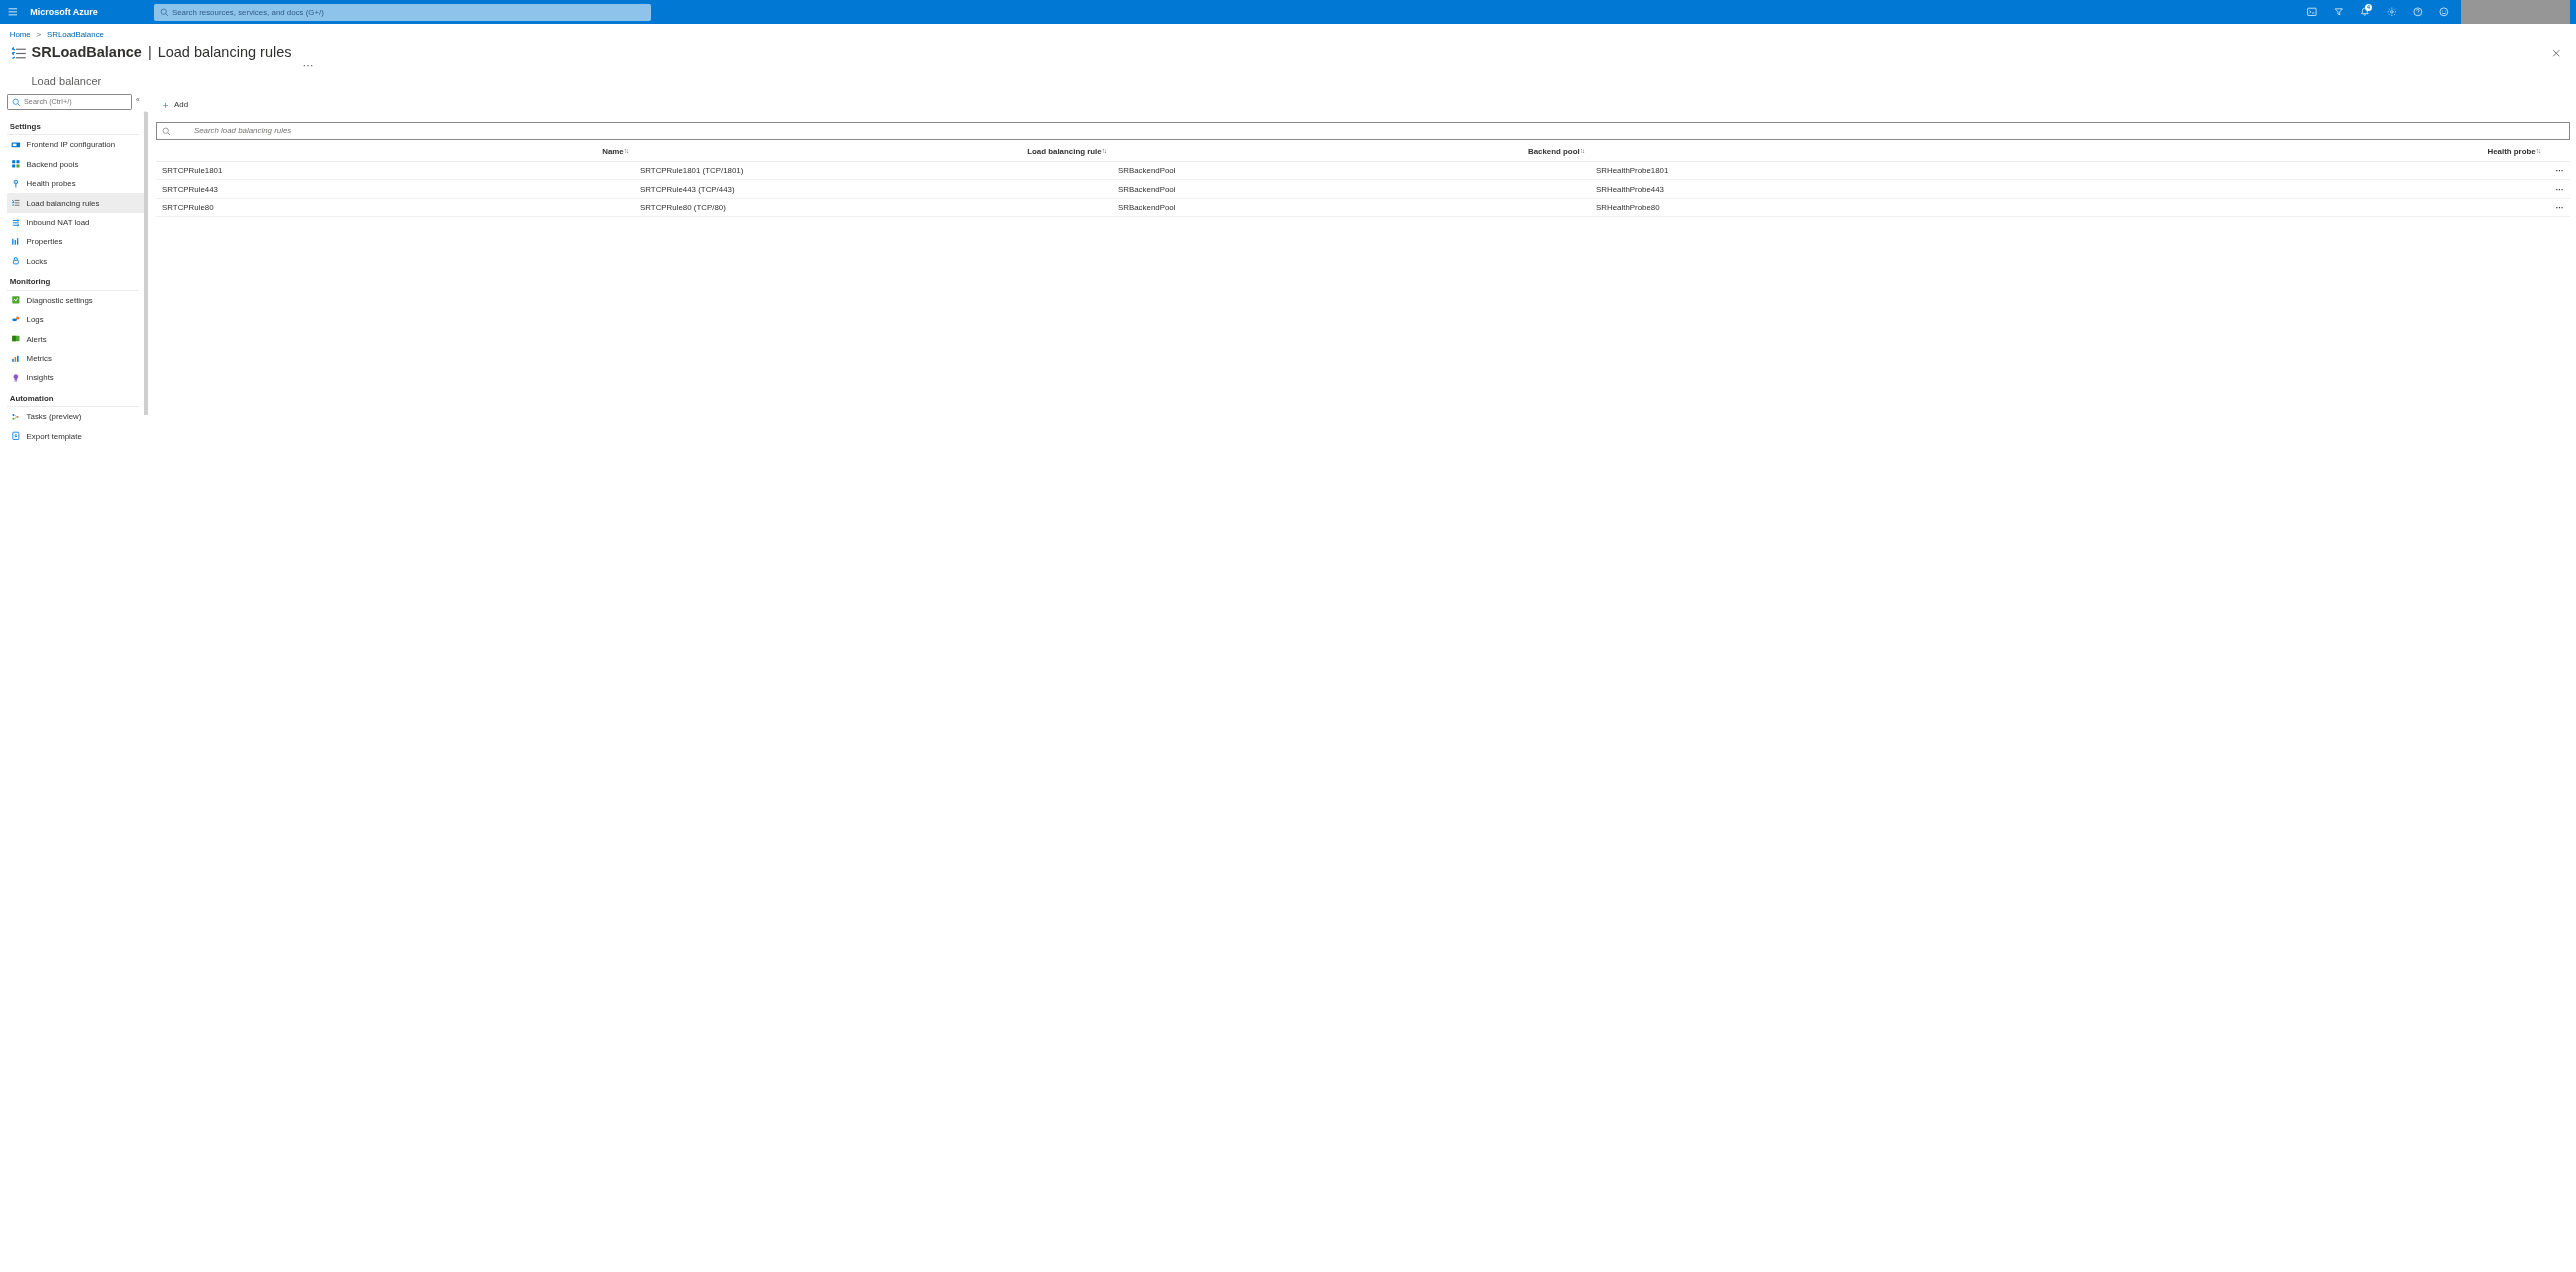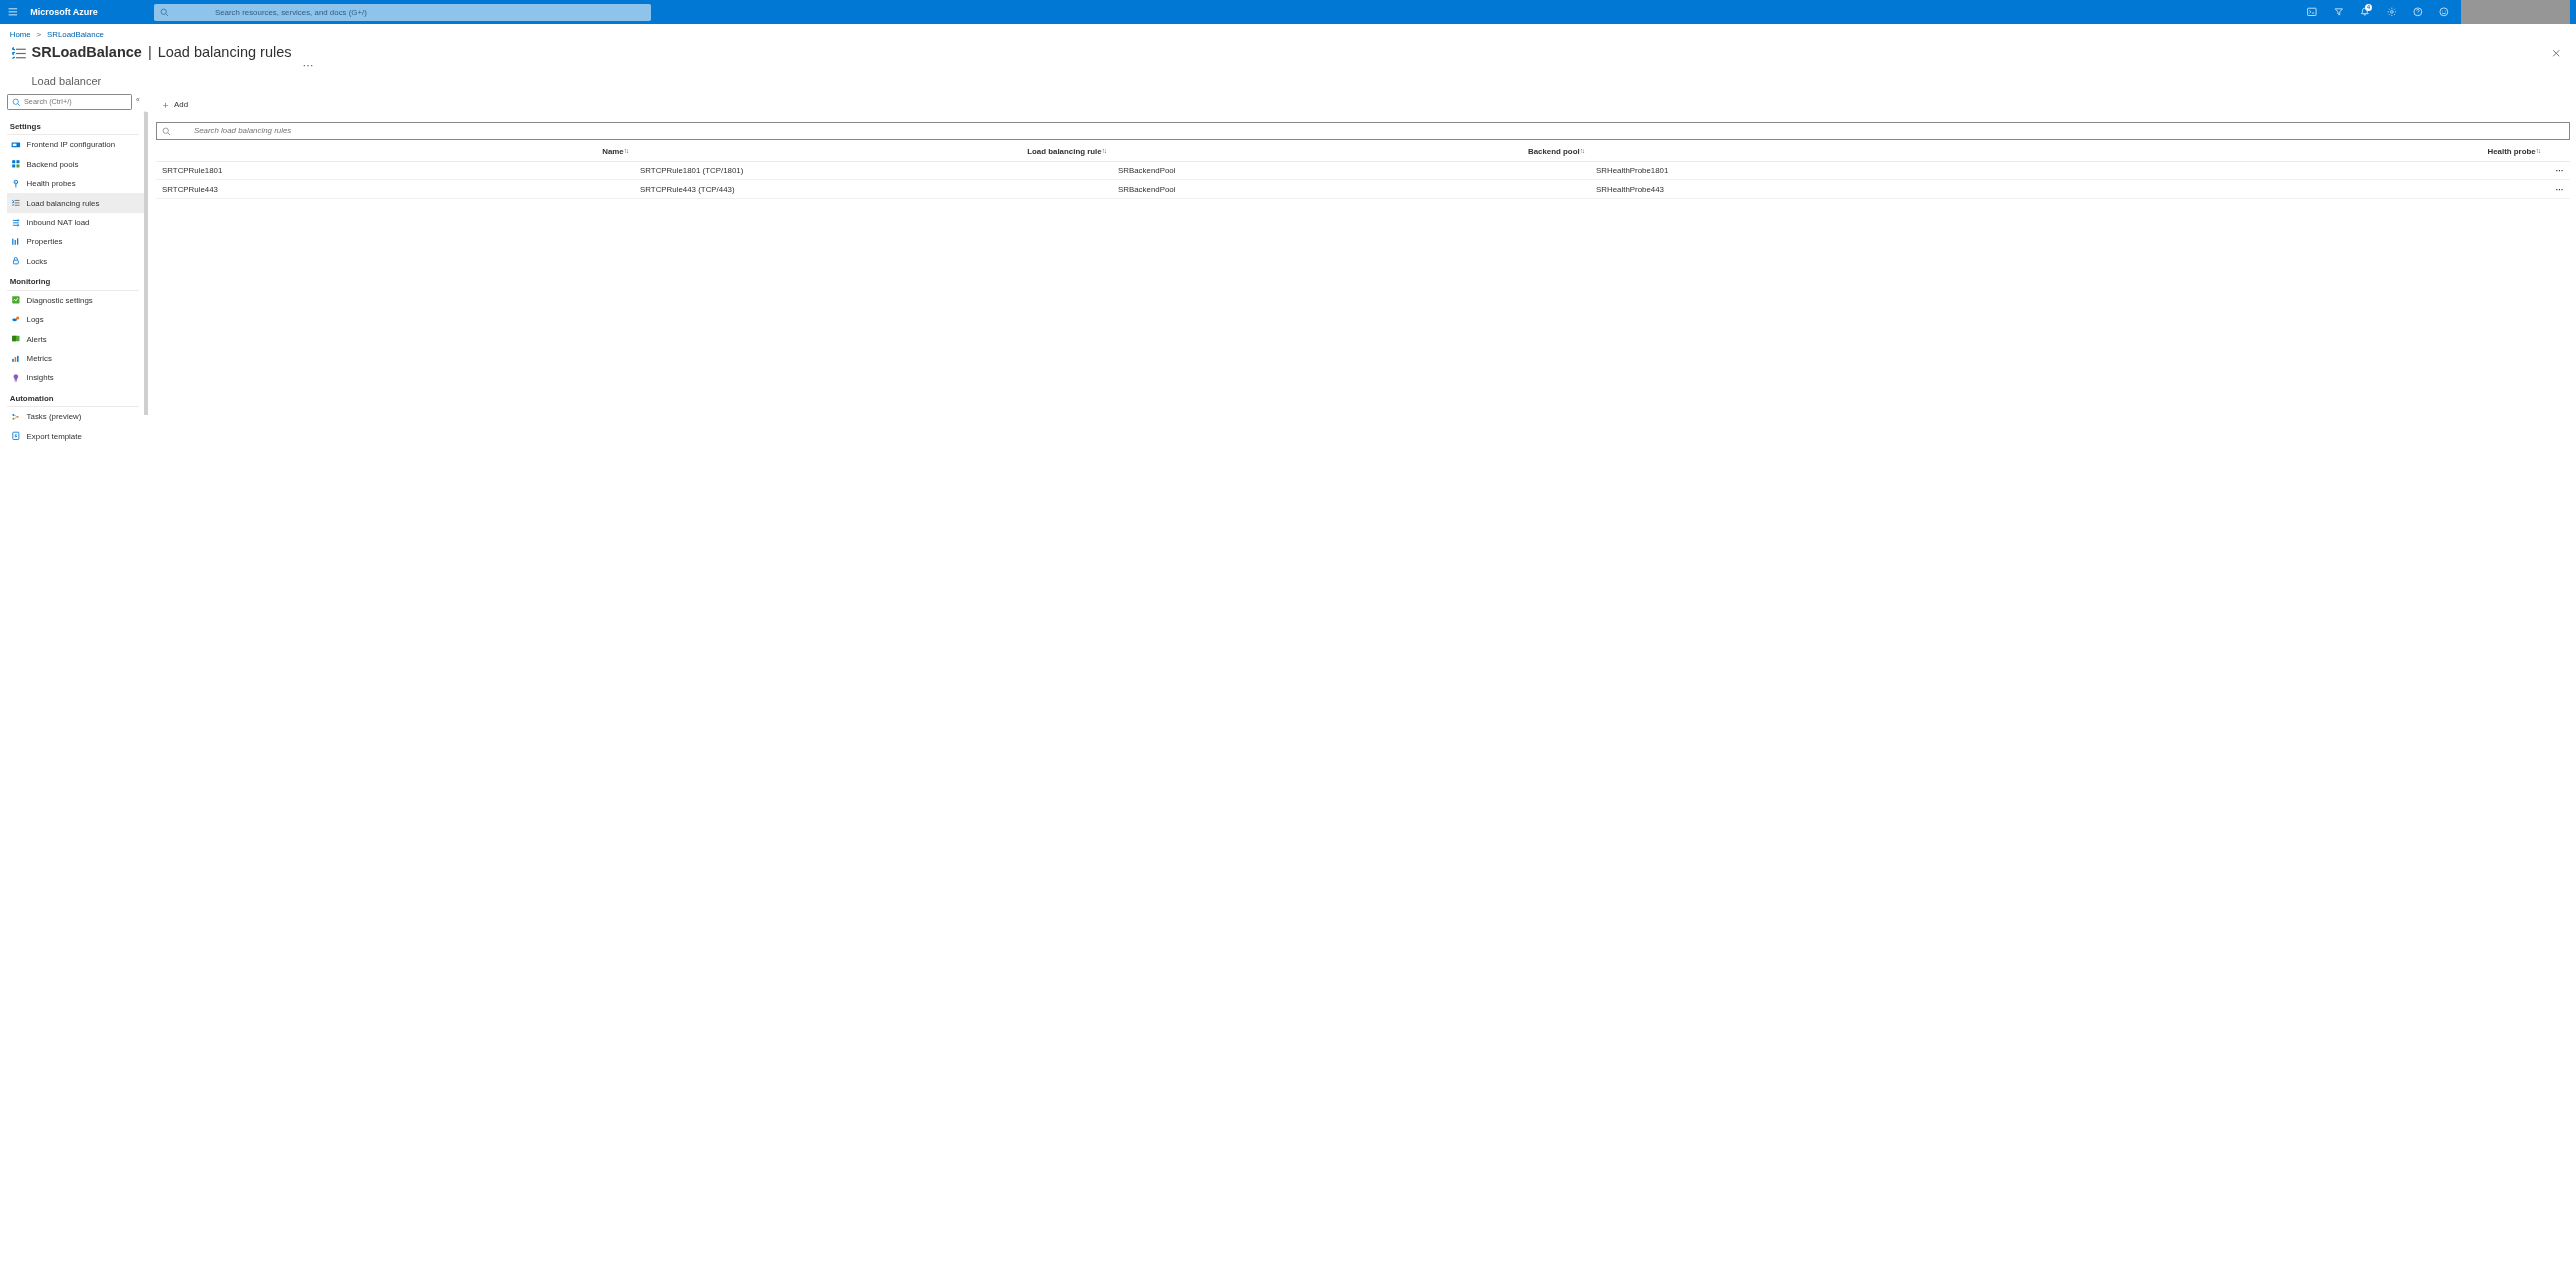--- a/index.html
+++ b/index.html
@@ -18,21 +18,20 @@
   .topbar .brand { font-weight:600; font-size:9px; margin-right: 56px; white-space:nowrap; }
   .topbar .search-wrap {
     flex: 0 0 497px;
     height: 17px;
     background: #8ec3eb;
     border-radius: 1.8px;
     display:flex;
     align-items:center;
     padding: 0 6px;
     color:#1b3a57;
-    gap:43px;
   }
   .topbar .search-wrap input {
     background: transparent; border:none; outline:none; font-size:7.9px; flex:1; color:#1b3a57;
   }
   .topbar .search-wrap input::placeholder { color:#315d82; }
   .topbar .spacer { flex:1; }
   .topbar .tb-icons { display:flex; align-items:center; gap:2.4px; }
   .topbar .tb-icon { width:24px; height:24px; display:flex; align-items:center; justify-content:center; cursor:pointer; position:relative; }
   .badge {
     position:absolute; top:3.6px; right:4.8px; background:#fff; color:#0078d4;
@@ -408,17 +407,24 @@
             <td colspan="2">SRHealthProbe1801</td>
             <td class="row-actions">⋯</td>
           </tr>
           <tr>
             <td>SRTCPRule443</td>
             <td>SRTCPRule443 (TCP/443)</td>
             <td>SRBackendPool</td>
             <td colspan="2">SRHealthProbe443</td>
             <td class="row-actions">⋯</td>
           </tr>
+          <tr>
+            <td>SRTCPRule80</td>
+            <td>SRTCPRule80 (TCP/80)</td>
+            <td>SRBackendPool</td>
+            <td colspan="2">SRHealthProbe80</td>
+            <td class="row-actions">⋯</td>
+          </tr>
         </tbody>
     </table>
   </div>
 </div>
 
 
 </body></html>

